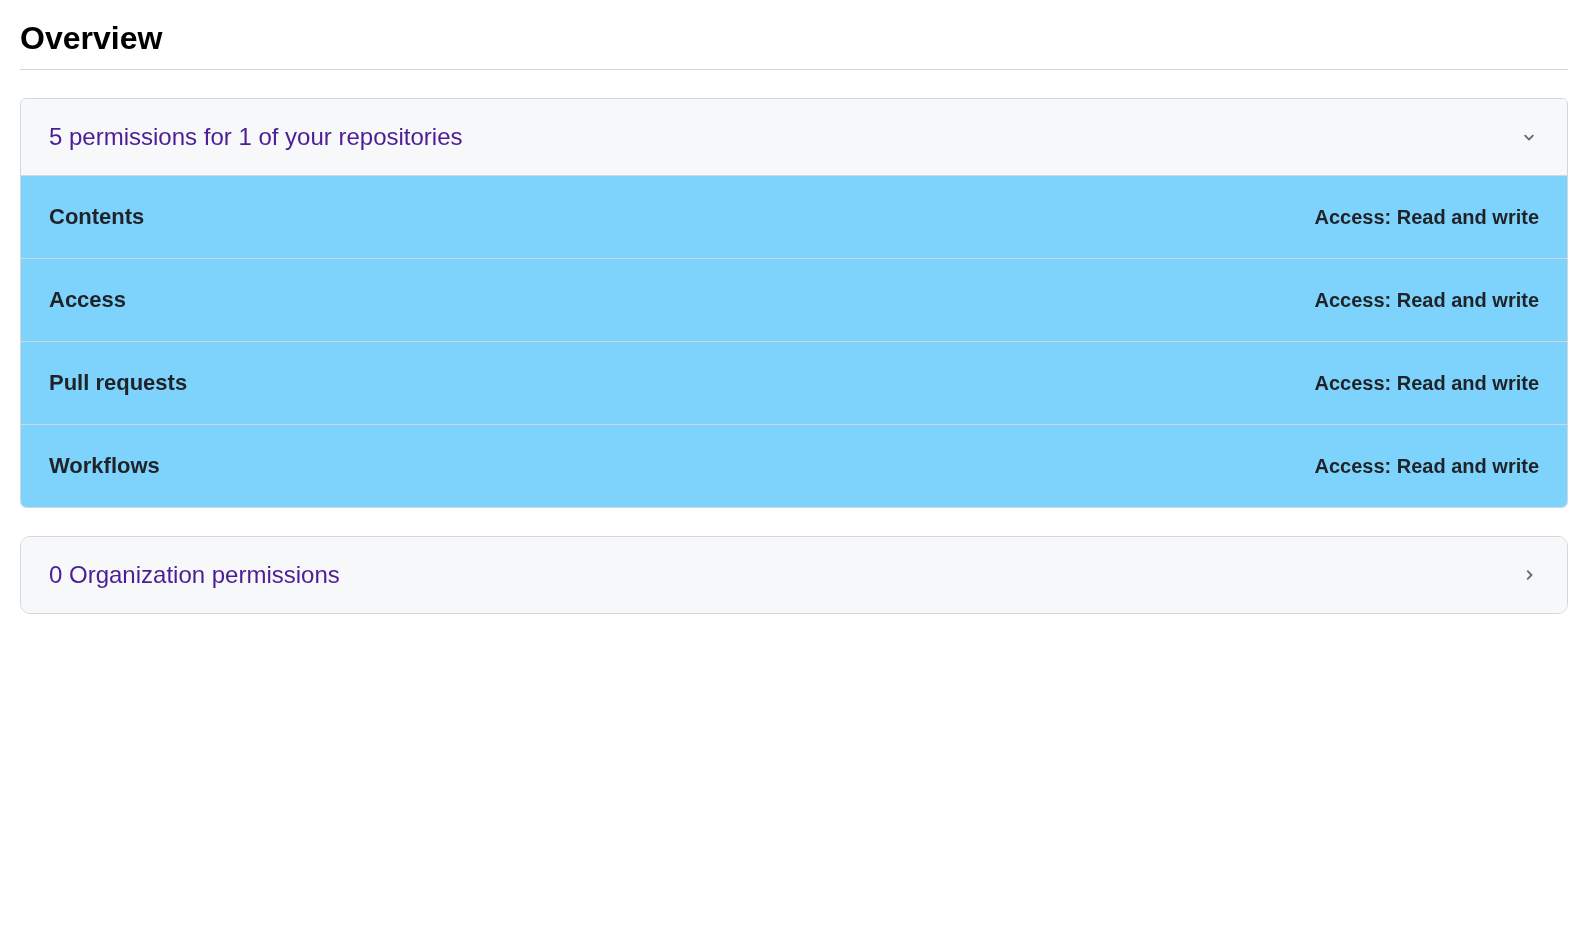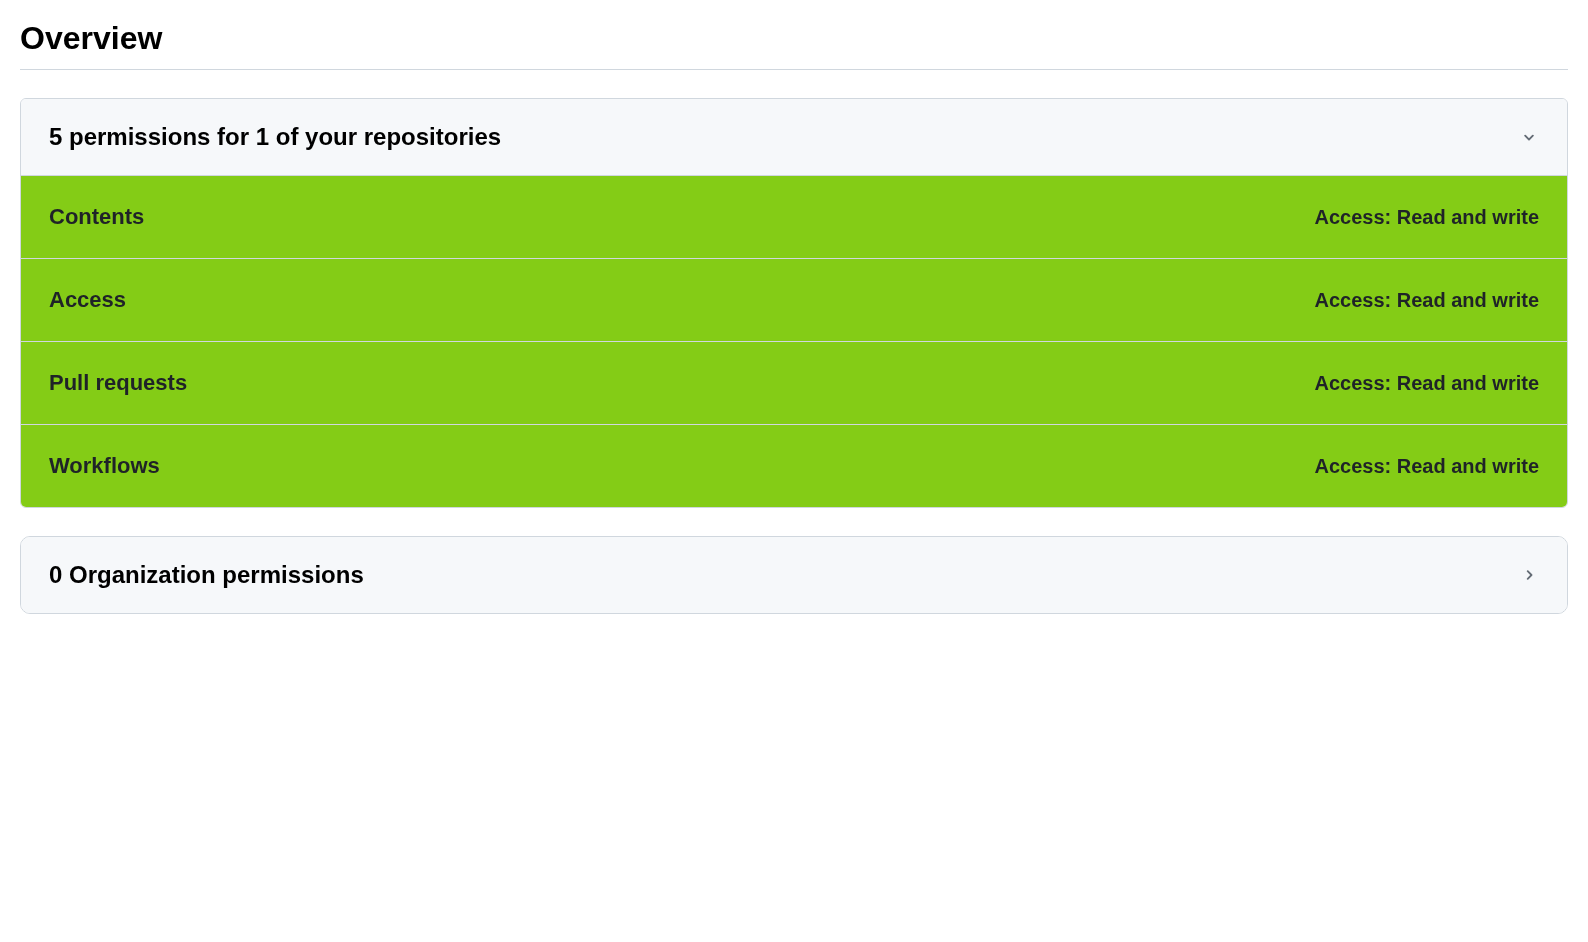--- a/index.html
+++ b/index.html
@@ -37,37 +37,37 @@
       padding: 24px 28px;
       background: #f6f8fa;
       border-bottom: 1px solid #d0d7de;
       cursor: pointer;
     }
     .panel-header.collapsed {
       border-bottom: none;
     }
     .panel-header-text {
       font-size: 24px;
-      font-weight: 700;
-      color: #000000;
+      font-weight: 400;
+      color: #4c1d95;
     }
     .chevron-icon {
       width: 20px;
       height: 20px;
       display: flex;
       align-items: center;
       justify-content: center;
       color: #656d76;
     }
     .chevron-icon svg {
       width: 20px;
       height: 20px;
     }
     .permissions-list {
-      background: #84cc16;
+      background: #7dd3fc;
     }
     .permission-row {
       display: flex;
       align-items: center;
       justify-content: space-between;
       padding: 28px;
       border-bottom: 1px solid #d0d7de;
     }
     .permission-row:last-child {
       border-bottom: none;

